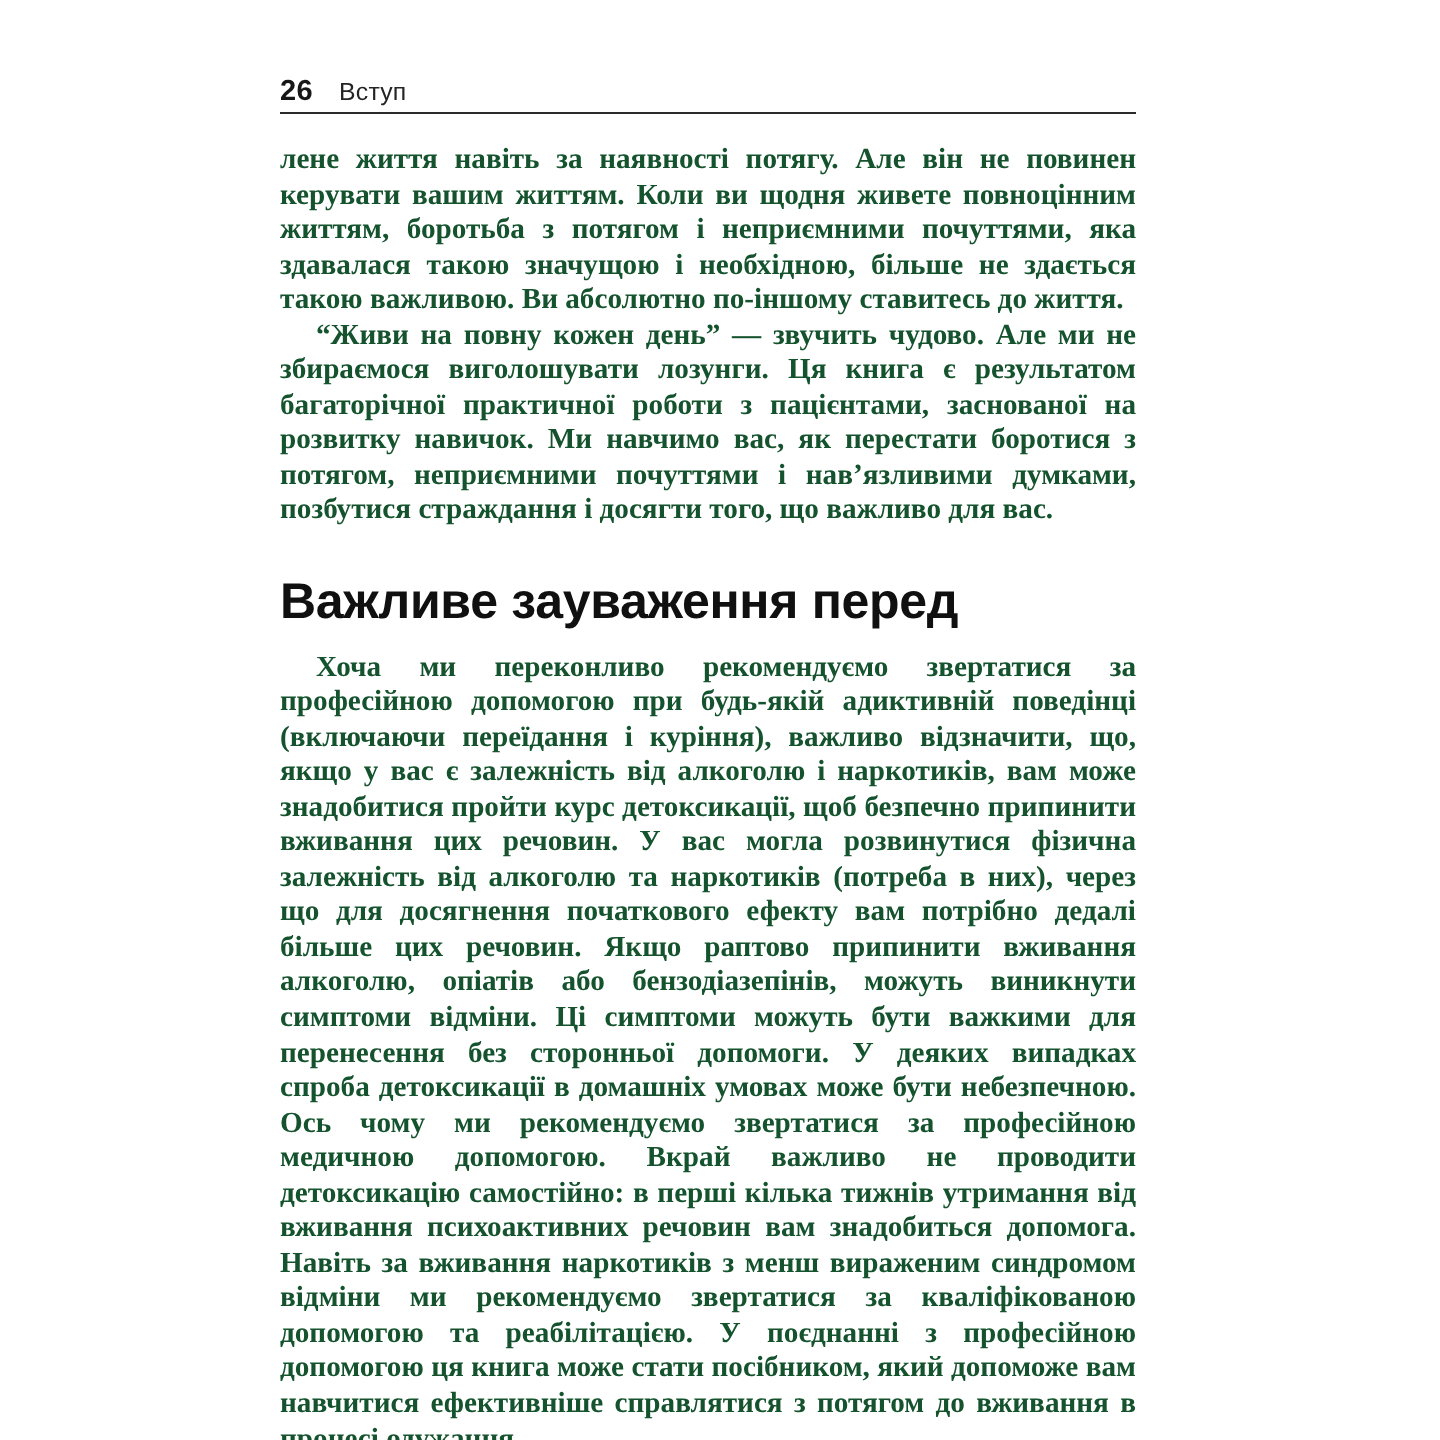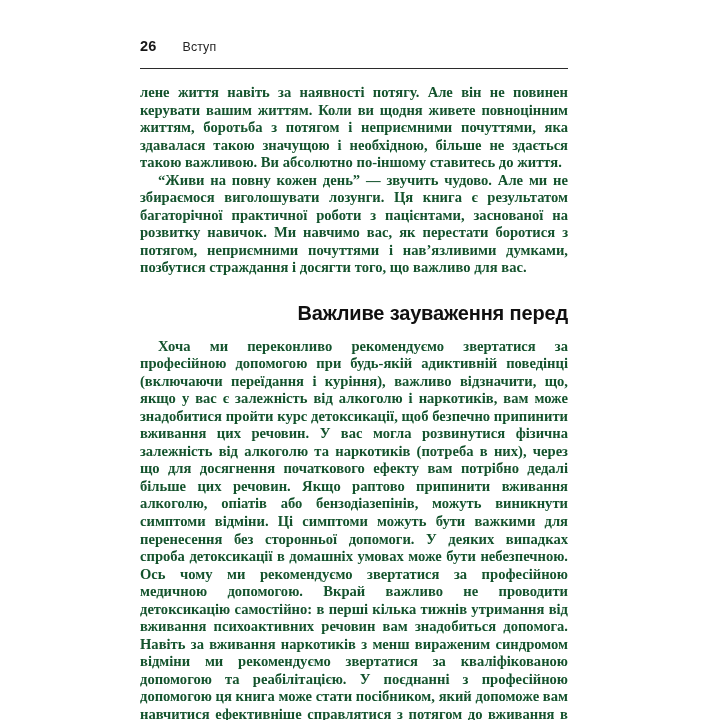--- a/index.html
+++ b/index.html
@@ -22,33 +22,33 @@
     top: 38px;
     width: 428px;
   }
 
   
   .running-head {
     display: flex;
     align-items: baseline;
     font-family: "Liberation Sans", sans-serif;
     color: #1b1b1b;
-    padding-bottom: 14px;
+    padding-bottom: 2px;
     border-bottom: 1.3px solid #2b2b2b;
   }
   .folio {
     font-size: 14.5px;
     font-weight: 700;
     letter-spacing: 0.2px;
     color: #171717;
   }
   .head-title {
     font-size: 12.4px;
     font-weight: 400;
-    margin-left: 26px;
+    margin-left: 13px;
     color: #242424;
     letter-spacing: 0.1px;
   }
 
   
   .body-block {
     margin-top: 15px;
   }
   p.para {
     margin: 0;
@@ -64,26 +64,25 @@
     font-weight: 600;
   }
   p.para.no-indent {
     text-indent: 0;
   }
 
   
   h2.section-heading {
     margin: 0;
     font-family: "Liberation Sans", "DejaVu Sans", sans-serif;
-    font-size: 20px;
+    font-size: 25px;
     line-height: 21.5px;
     font-weight: 700;
     color: #101010;
     letter-spacing: -0.15px;
-    text-align: right;
   }
   .heading-wrap {
     margin-top: 26px;
     margin-bottom: 13px;
   }
   h2.section-heading .hline {
     display: block;
   }
 </style>
 </head>

